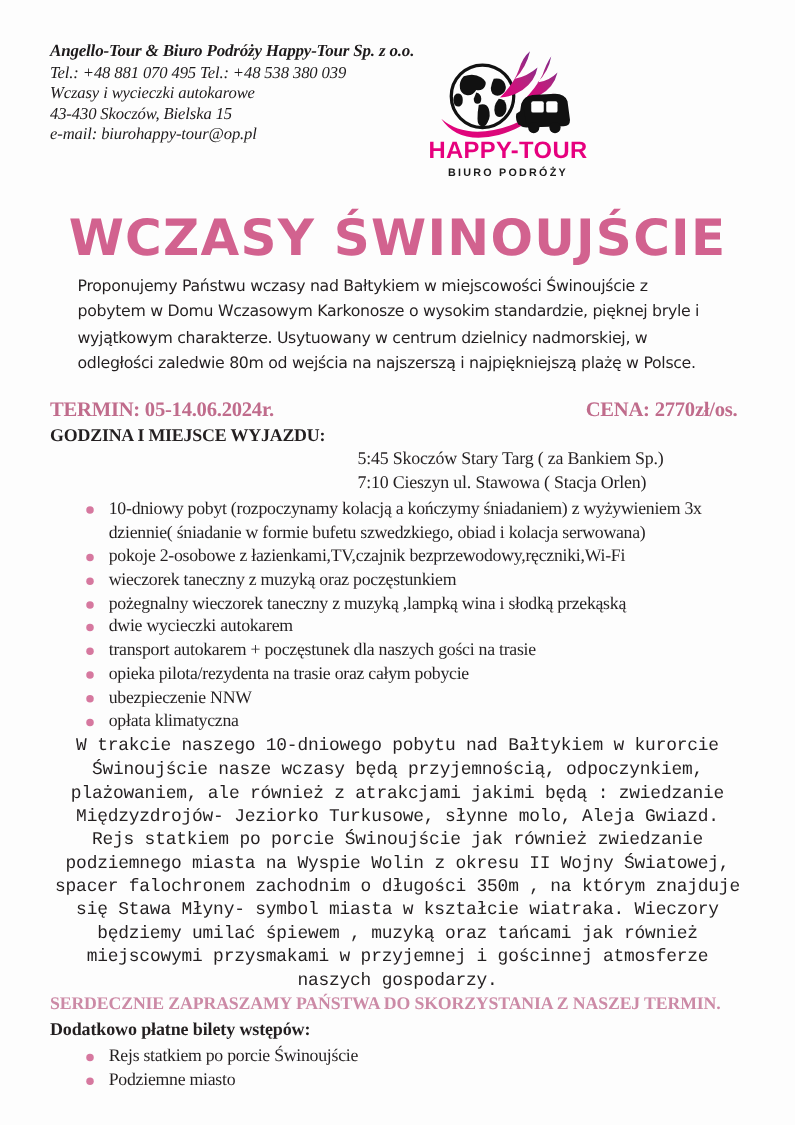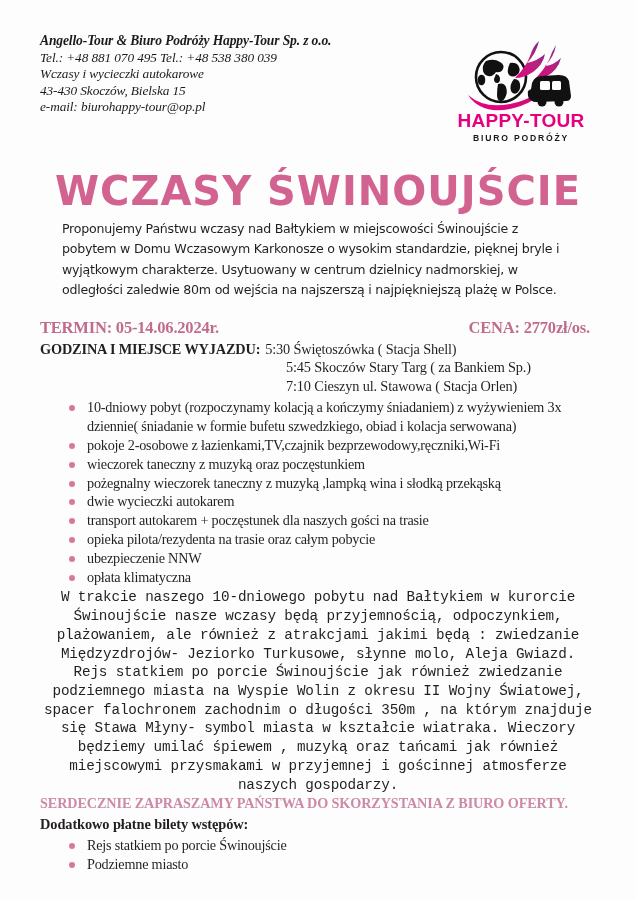--- a/index.html
+++ b/index.html
@@ -21,21 +21,20 @@
     position: relative;
     background: #fdfdfd;
     box-sizing: border-box;
     padding: 0 40px;
   }
 
   
   .header {
     display: flex;
     align-items: flex-start;
-    justify-content: space-between;
     padding-top: 33px;
   }
   .company-block {
     font-family: "Liberation Serif", serif;
     font-size: 13.3px;
     line-height: 16.6px;
     color: #1d1a1b;
     font-style: italic;
     letter-spacing: -0.1px;
   }
@@ -269,41 +268,40 @@
   <div class="intro">Proponujemy Państwu wczasy nad Bałtykiem w miejscowości Świnoujście z pobytem w Domu Wczasowym Karkonosze o wysokim standardzie, pięknej bryle i wyjątkowym charakterze. Usytuowany w centrum dzielnicy nadmorskiej, w odległości zaledwie 80m od wejścia na najszerszą i najpiękniejszą plażę w Polsce.</div>
 
   <div class="term-row">
     <div class="term">TERMIN:  05-14.06.2024r.</div>
     <div class="price">CENA: 2770zł/os.</div>
   </div>
 
   <div class="depart-block">
     <div class="depart-first">
       <span class="depart-label">GODZINA I MIEJSCE WYJAZDU:</span>
-      <span class="depart-value">5:30 Świętoszówka ( Stacja Shell)</span>
     </div>
     <div class="depart-rest">5:45 Skoczów Stary Targ ( za Bankiem Sp.)</div>
     <div class="depart-rest">7:10 Cieszyn ul. Stawowa ( Stacja Orlen)</div>
   </div>
 
   <ul class="bullets">
     <li>10-dniowy pobyt (rozpoczynamy kolacją a kończymy śniadaniem) z wyżywieniem 3x dziennie( śniadanie w formie bufetu szwedzkiego, obiad i kolacja serwowana)</li>
     <li>pokoje 2-osobowe z łazienkami,TV,czajnik bezprzewodowy,ręczniki,Wi-Fi</li>
     <li>wieczorek taneczny z muzyką oraz poczęstunkiem</li>
     <li>pożegnalny wieczorek taneczny z muzyką ,lampką wina i słodką przekąską</li>
     <li>dwie wycieczki autokarem</li>
     <li>transport autokarem + poczęstunek dla naszych gości na trasie</li>
     <li>opieka pilota/rezydenta na trasie oraz całym pobycie</li>
     <li>ubezpieczenie NNW</li>
     <li>opłata klimatyczna</li>
   </ul>
 
   <div class="description">W trakcie naszego 10-dniowego pobytu nad Bałtykiem w kurorcie Świnoujście nasze wczasy będą przyjemnością, odpoczynkiem, plażowaniem, ale również z atrakcjami jakimi będą : zwiedzanie Międzyzdrojów- Jeziorko Turkusowe, słynne molo, Aleja Gwiazd. Rejs statkiem po porcie Świnoujście jak również zwiedzanie podziemnego miasta na Wyspie Wolin z okresu II Wojny Światowej, spacer falochronem zachodnim o długości 350m , na którym znajduje się Stawa Młyny- symbol miasta w kształcie wiatraka. Wieczory będziemy umilać śpiewem , muzyką oraz tańcami jak również miejscowymi przysmakami w przyjemnej i gościnnej atmosferze naszych gospodarzy.</div>
 
-  <div class="invite">SERDECZNIE ZAPRASZAMY PAŃSTWA DO SKORZYSTANIA Z BIURO OFERTY.</div>
+  <div class="invite">SERDECZNIE ZAPRASZAMY PAŃSTWA DO SKORZYSTANIA Z NASZEJ TERMIN.</div>
 
   <div class="extra-head">Dodatkowo płatne bilety wstępów:</div>
   <ul class="bullets">
     <li>Rejs statkiem po porcie Świnoujście</li>
     <li>Podziemne miasto</li>
   </ul>
 
 </div>
 
 </body></html>

